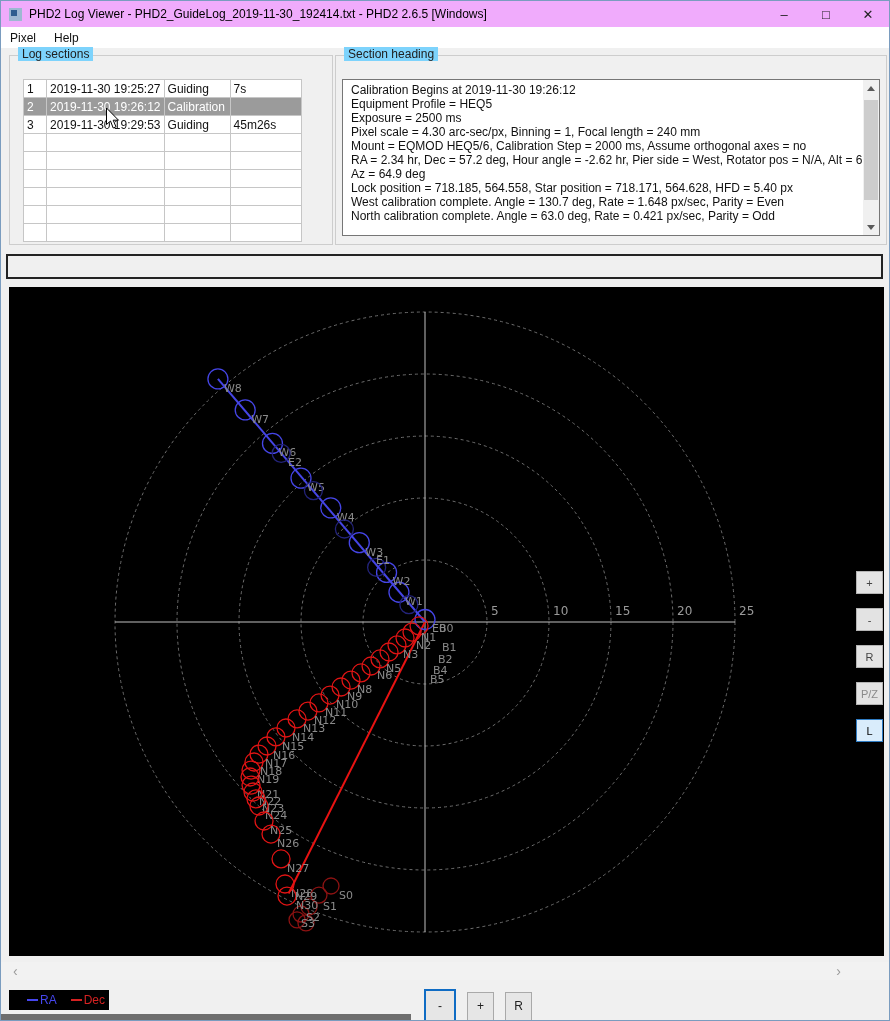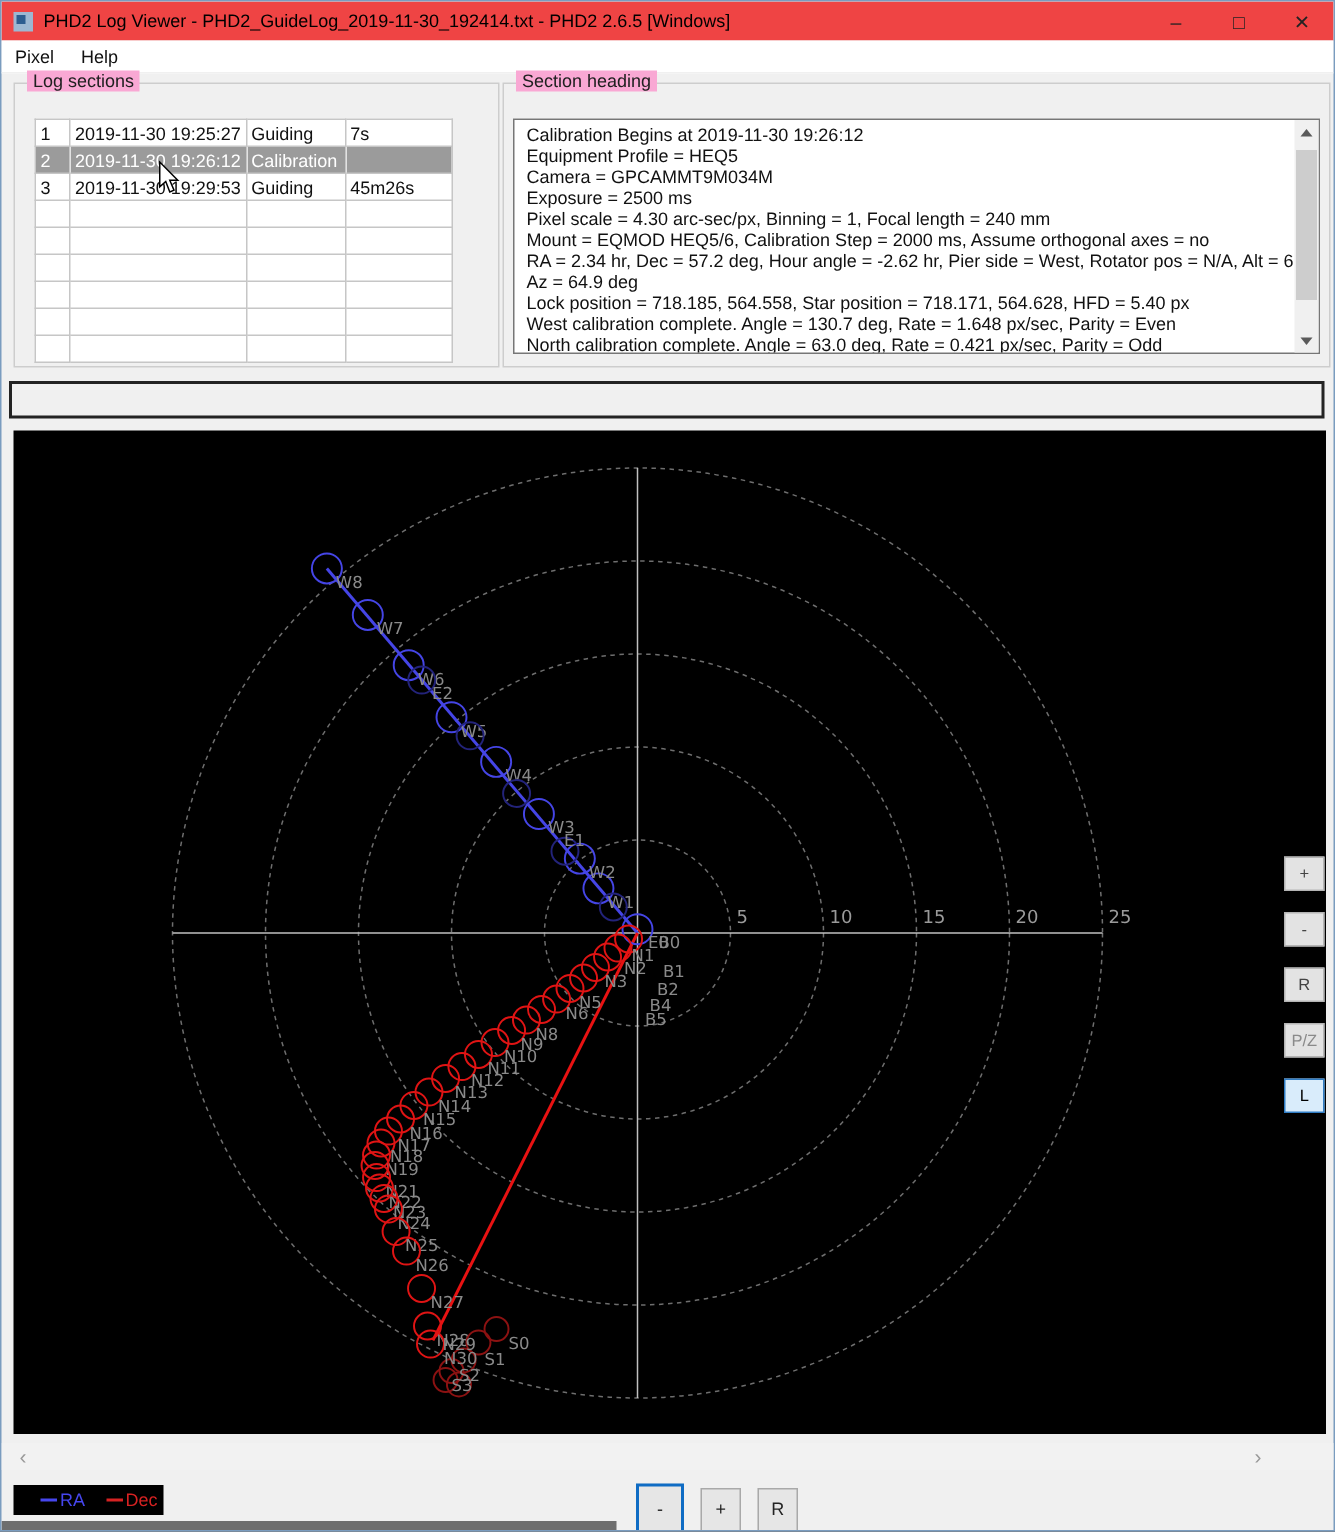--- a/index.html
+++ b/index.html
@@ -2,32 +2,32 @@
 <html><head>
 <meta charset="utf-8">
 <style>
   html,body{margin:0;padding:0;}
   body{
     width:890px;height:1021px;position:relative;overflow:hidden;
     background:#f0f0f0;font-family:"Liberation Sans",sans-serif;font-size:12px;color:#111;
     border:1px solid #7a9cbf;box-sizing:border-box;
   }
   
-  .titlebar{position:absolute;left:0;top:0;width:100%;height:26px;background:#ef4444;display:flex;align-items:center;}
+  .titlebar{position:absolute;left:0;top:0;width:100%;height:26px;background:#f0abfc;display:flex;align-items:center;}
   .app-icon{width:13px;height:13px;margin-left:8px;margin-right:7px;position:relative;background:#9db8d2;}
   .app-icon:before{content:"";position:absolute;left:2px;top:2px;width:6px;height:6px;background:#2d5d8f;}
   .title-text{font-size:12px;color:#000;}
   .win-controls{margin-left:auto;display:flex;height:100%;}
   .win-btn{width:42px;height:100%;display:flex;align-items:center;justify-content:center;color:#222;font-size:13px;}
   
   .menubar{position:absolute;left:0;top:26px;width:100%;height:21px;background:#ffffff;display:flex;align-items:center;border-bottom:1px solid #f0f0f0;}
   .menu-item{padding:2px 9px;color:#111;}
   
   .groupbox{position:absolute;border:1px solid #cdcdcd;background:#f0f0f0;}
-  .group-label{position:absolute;top:-9px;left:8px;background:#f9a8d4;padding:0 4px;color:#202020;text-align:center;}
+  .group-label{position:absolute;top:-9px;left:8px;background:#7dd3fc;padding:0 4px;color:#202020;text-align:center;}
   
   .log-table{position:absolute;left:13px;top:23px;border-collapse:collapse;background:#fff;}
   .log-table td{border:1px solid #c6c6c6;height:17px;padding:0 3px;font-size:12px;white-space:nowrap;overflow:hidden;}
   .log-table tr.sel td{background:#9b9b9b;color:#fff;}
   .c0{width:16px;} .c1{width:108px;} .c2{width:59px;} .c3{width:64px;}
   
   .heading-box{position:absolute;left:6px;top:23px;width:538px;height:157px;background:#fff;border:1px solid #767676;box-sizing:border-box;}
   .heading-lines{position:absolute;left:0;top:0;right:17px;bottom:0;padding:3px 0 0 8px;overflow:hidden;}
   .heading-lines div{line-height:14px;white-space:pre;}
   .vscroll{position:absolute;right:0;top:0;width:16px;height:100%;background:#f0f0f0;}
@@ -135,21 +135,20 @@
       </tbody>
   </table>
 </div>
 
 <div class="groupbox" style="left:334px;top:54px;width:550px;height:188px;">
   <span class="group-label">Section heading</span>
   <div class="heading-box">
     <div class="heading-lines">
         <div>Calibration Begins at 2019-11-30 19:26:12</div>
         <div>Equipment Profile = HEQ5</div>
-        <div>Camera = GPCAMMT9M034M</div>
         <div>Exposure = 2500 ms</div>
         <div>Pixel scale = 4.30 arc-sec/px, Binning = 1, Focal length = 240 mm</div>
         <div>Mount = EQMOD HEQ5/6, Calibration Step = 2000 ms, Assume orthogonal axes = no</div>
         <div>RA = 2.34 hr, Dec = 57.2 deg, Hour angle = -2.62 hr, Pier side = West, Rotator pos = N/A, Alt = 67.7 deg,</div>
         <div>Az = 64.9 deg</div>
         <div>Lock position = 718.185, 564.558, Star position = 718.171, 564.628, HFD = 5.40 px</div>
         <div>West calibration complete. Angle = 130.7 deg, Rate = 1.648 px/sec, Parity = Even</div>
         <div>North calibration complete. Angle = 63.0 deg, Rate = 0.421 px/sec, Parity = Odd</div>
       </div>
     <div class="vscroll">

